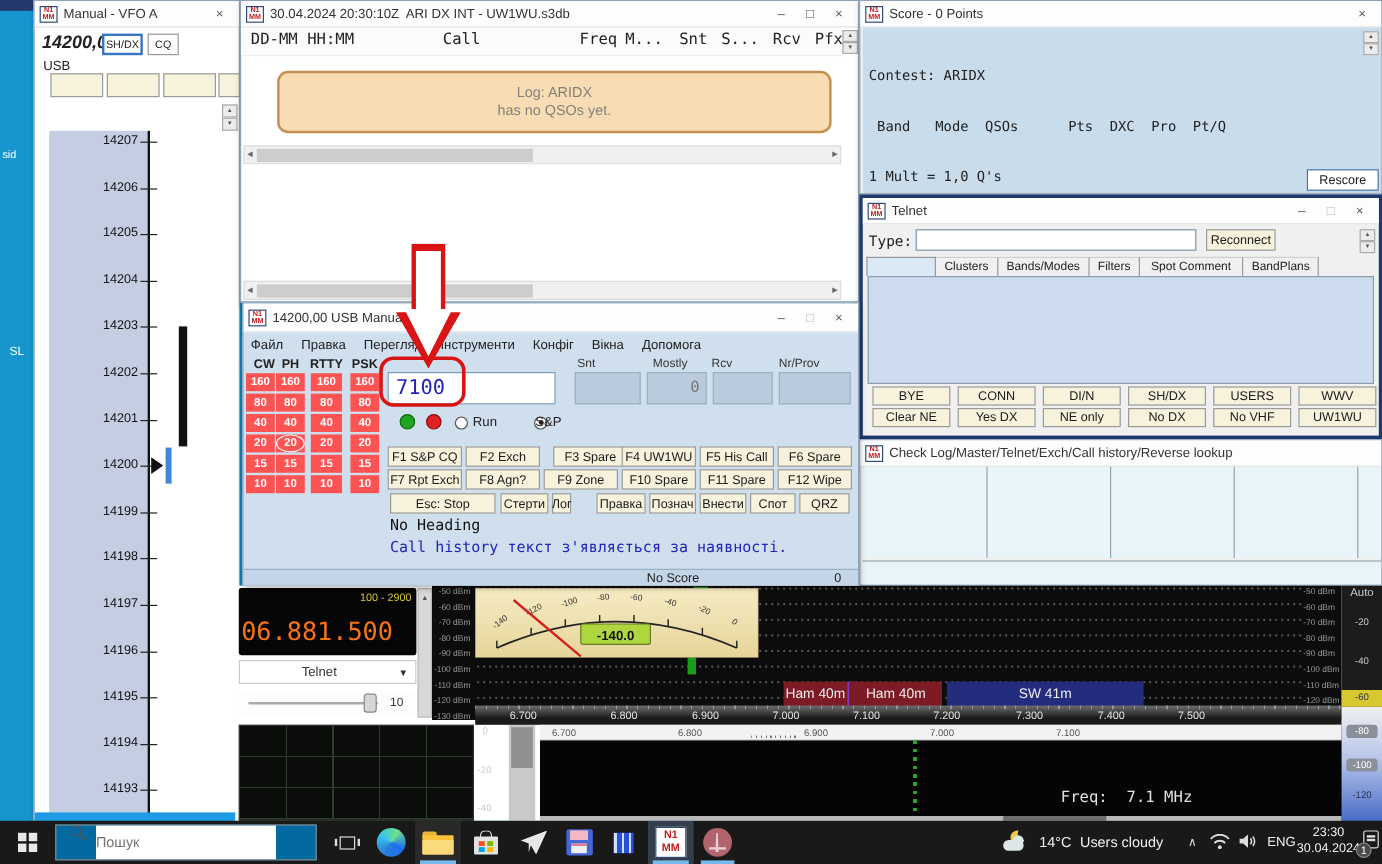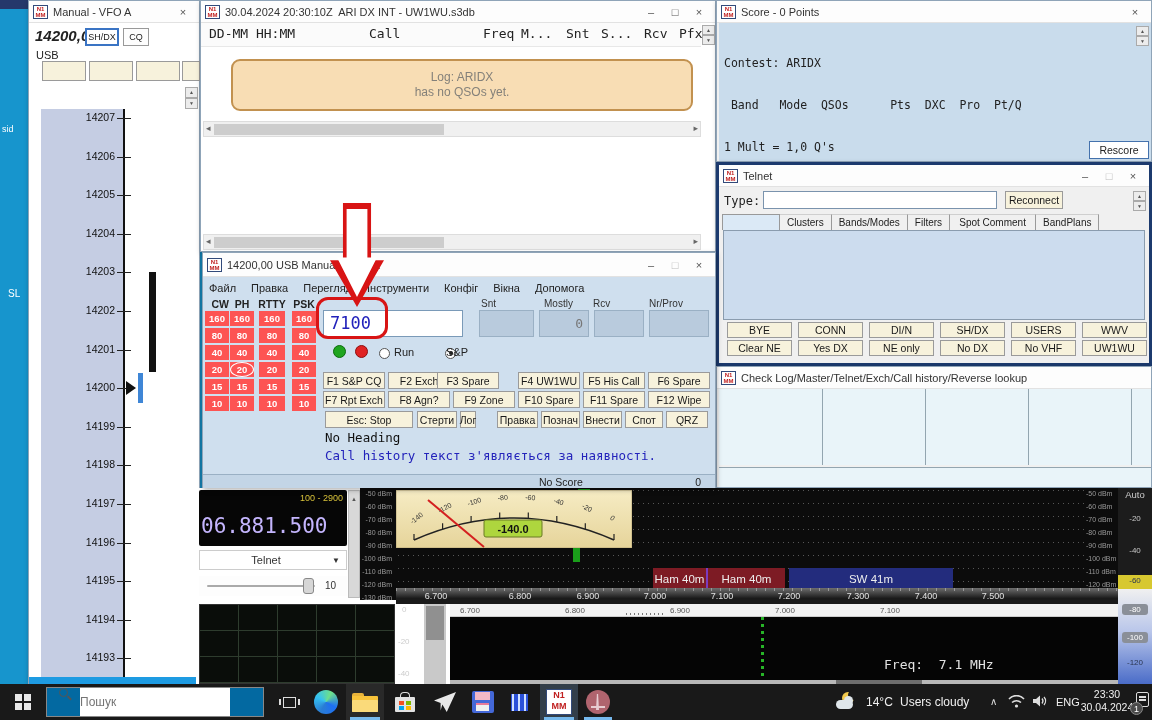--- a/index.html
+++ b/index.html
@@ -271,21 +271,21 @@
   <span class="abs" style="left:130px;top:92px;width:13px;height:13px;border-radius:50%;background:#1fa51f;border:1px solid #0c6b0c"></span>
   <span class="abs" style="left:152px;top:92px;width:13px;height:13px;border-radius:50%;background:#e02222;border:1px solid #8d0f0f"></span>
   <span class="radio abs" style="left:176px;top:93px"></span>
   <span class="abs" style="left:191px;top:93px;font-size:11px">Run</span>
   <span class="radio on abs" style="left:228px;top:93px"></span>
   <span class="abs" style="left:243px;top:93px;font-size:11px">S&amp;P</span>
 
   <div class="abs" style="left:0;top:0;width:514px;height:236px;pointer-events:none">
       <div class="beige fkey" style="left:120px;top:119px;width:62px;pointer-events:auto">F1 S&amp;P CQ</div>
       <div class="beige fkey" style="left:185px;top:119px;width:62px;pointer-events:auto">F2 Exch</div>
-      <div class="beige fkey" style="left:234px;top:119px;width:62px;pointer-events:auto">F3 Spare</div>
+      <div class="beige fkey" style="left:258px;top:119px;width:62px;pointer-events:auto">F3 Spare</div>
       <div class="beige fkey" style="left:315px;top:119px;width:62px;pointer-events:auto">F4 UW1WU</div>
       <div class="beige fkey" style="left:380px;top:119px;width:62px;pointer-events:auto">F5 His Call</div>
       <div class="beige fkey" style="left:445px;top:119px;width:62px;pointer-events:auto">F6 Spare</div>
       <div class="beige fkey" style="left:120px;top:138px;width:62px;pointer-events:auto">F7 Rpt Exch</div>
       <div class="beige fkey" style="left:185px;top:138px;width:62px;pointer-events:auto">F8 Agn?</div>
       <div class="beige fkey" style="left:250px;top:138px;width:62px;pointer-events:auto">F9 Zone</div>
       <div class="beige fkey" style="left:315px;top:138px;width:62px;pointer-events:auto">F10 Spare</div>
       <div class="beige fkey" style="left:380px;top:138px;width:62px;pointer-events:auto">F11 Spare</div>
       <div class="beige fkey" style="left:445px;top:138px;width:62px;pointer-events:auto">F12 Wipe</div>
     </div>
@@ -305,21 +305,21 @@
   <div class="abs" style="left:0;top:221px;width:512px;height:14px;background:#c3d5e6;border-top:1px solid #9ab0c4">
     <span class="abs" style="left:336px;top:1px;font-size:10.5px">No Score</span>
     <span class="abs" style="right:14px;top:1px;font-size:10.5px">0</span>
   </div>
 </div>
 
 <div class="abs" style="left:196px;top:488px;width:956px;height:196px;background:#fff;z-index:5">
 
   <div class="abs" style="left:3px;top:2px;width:148px;height:56px;background:#060606;border-radius:2px">
     <span class="abs" style="right:4px;top:3px;font-size:9px;color:#d8c23a">100 - 2900</span>
-    <span class="abs mono" style="left:2px;top:24px;font-size:21px;color:#c4b5fd">06.881.500</span>
+    <span class="abs mono" style="left:2px;top:24px;font-size:21px;color:#f97316">06.881.500</span>
   </div>
   <div class="abs" style="left:152px;top:2px;width:12px;height:108px;background:#d8d8d8;border:1px solid #bbb;text-align:center">
     <span style="font-size:6px;color:#555">▲</span>
   </div>
   <div class="abs" style="left:3px;top:62px;width:148px;height:20px;background:#fff;border:1px solid #ccc;display:flex;align-items:center">
     <span style="flex:1;text-align:center;font-size:11px;color:#333">Telnet</span>
     <span style="font-size:8px;color:#333;margin-right:6px">▼</span>
   </div>
   <div class="abs" style="left:3px;top:88px;width:148px;height:20px;background:#fdfdfd">
     <div class="abs" style="left:8px;top:9px;width:108px;height:2px;background:#aaa;border-radius:1px"></div>

